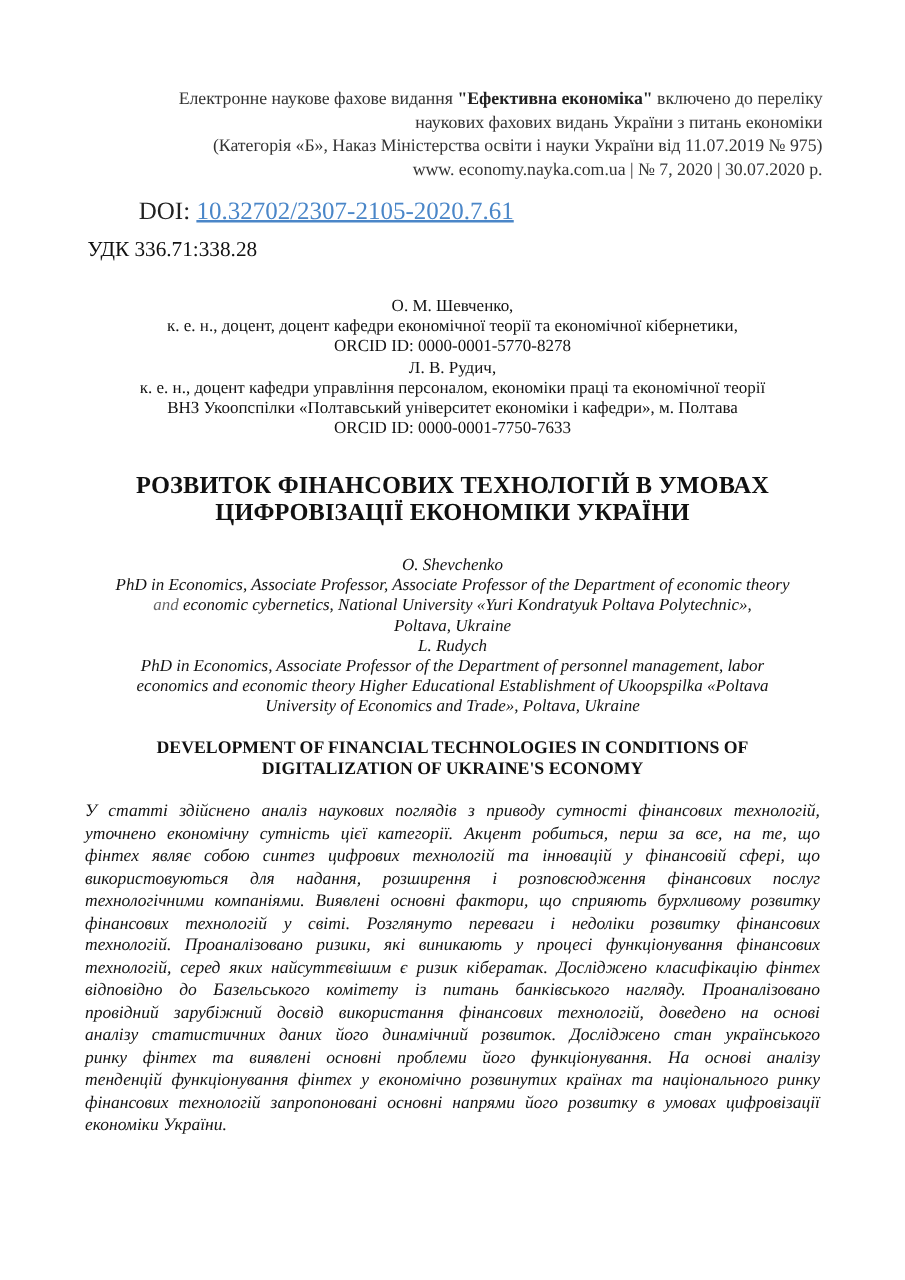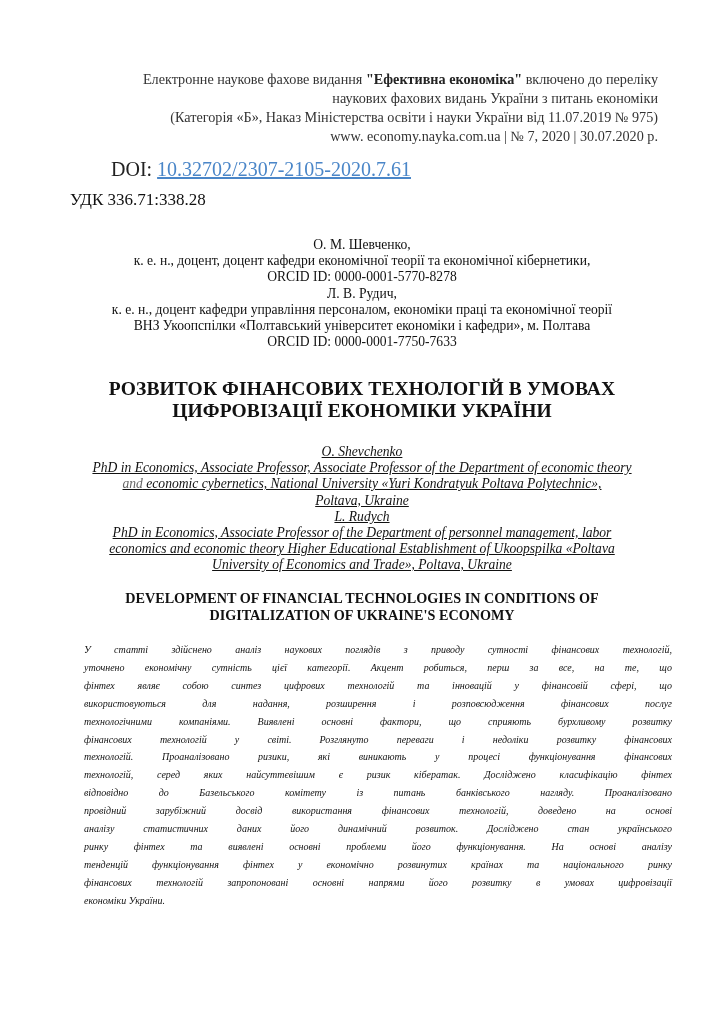--- a/index.html
+++ b/index.html
@@ -29,32 +29,32 @@
   .authors-ua .line, .authors-en .line { display: block; white-space: nowrap; }
 
   .title-ua {
     position: absolute; left: 60px; top: 378px; width: 604px; text-align: center;
     font-weight: bold; font-size: 19.5px; line-height: 22px; letter-spacing: 0.1px;
   }
   .title-ua .line, .title-en .line { display: block; white-space: nowrap; }
 
   .authors-en {
     position: absolute; left: 60px; top: 444px; width: 604px;
-    text-align: center; font-style: italic; font-size: 13.6px; line-height: 16.2px; text-decoration: underline;
+    text-align: center; font-style: italic; font-size: 13.6px; line-height: 16.2px;
   }
   .authors-en .soft { color: #666; text-align: center; }
 
   .title-en {
     position: absolute; left: 60px; top: 590px; width: 604px; text-align: center;
     font-weight: bold; font-size: 14.2px; line-height: 16.5px;
   }
 
   .abstract {
-    position: absolute; left: 84px; top: 641px; width: 588px;
-    font-style: italic; font-size: 10px; line-height: 17.9px;
+    position: absolute; left: 68px; top: 641px; width: 588px;
+    font-style: italic; font-size: 14px; line-height: 17.9px;
     text-align: justify;
   }
   .abstract .line { display: block; text-align: justify; text-align-last: justify; white-space: nowrap; }
   .abstract .line.last { text-align-last: left; }
 </style>
 </head>
 <body>
 
 <div class="page">
 

